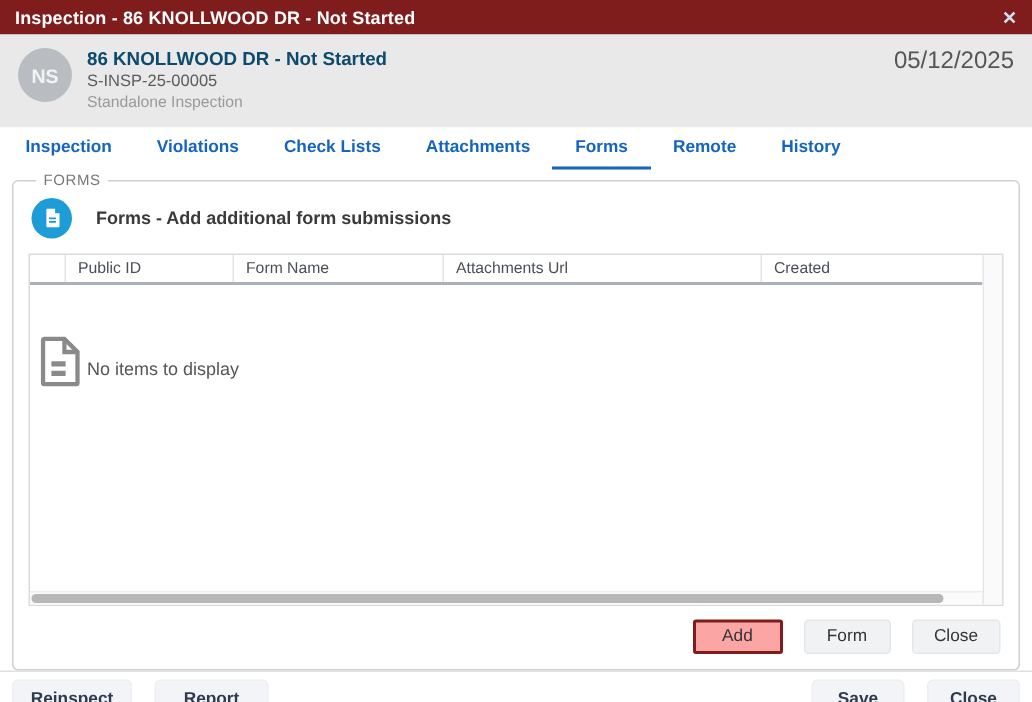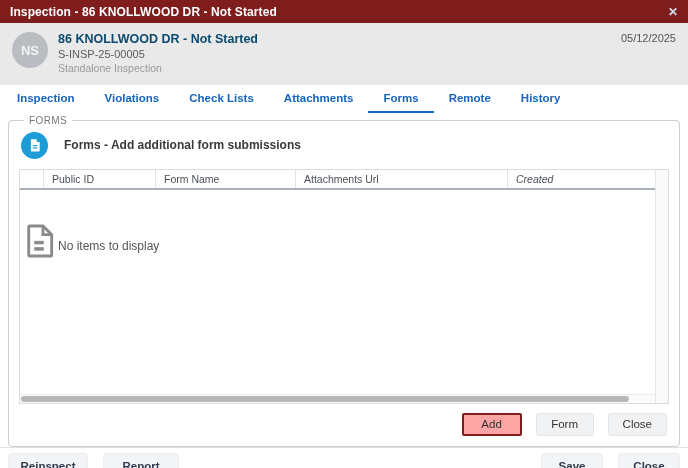--- a/index.html
+++ b/index.html
@@ -28,21 +28,21 @@
   .avatar {
     width: 36px; height: 36px; border-radius: 50%;
     background: #b9bdc2; color: #f2f3f4;
     display: flex; align-items: center; justify-content: center;
     font-size: 13px; font-weight: bold; flex: 0 0 auto; margin-top: 1px;
   }
   .record-meta { margin-left: 10px; flex: 1; }
   .record-title { font-size: 12.5px; font-weight: bold; color: #0c4a6e; line-height: 1.3; }
   .record-id { font-size: 11px; color: #5c5c5c; line-height: 1.35; }
   .record-type { font-size: 10.5px; color: #9a9a9a; line-height: 1.3; }
-  .record-date { font-size: 11px; color: #555; padding-top: 1px; }
+  .record-date { font-size: 16px; color: #555; padding-top: 1px; }
 
   
   .tabbar { display: flex; padding: 0 0 0 2px; flex: 0 0 auto; background: #fff; height: 28px; }
   .tab {
     font-size: 11.5px; font-weight: bold; color: #1565c0;
     padding: 7px 15px 5px 15px; cursor: pointer; border-bottom: 2px solid transparent;
     white-space: nowrap;
   }
   .tab.active { border-bottom-color: #1565c0; }
 
@@ -63,21 +63,21 @@
   .panel-title { font-size: 12px; font-weight: bold; color: #3a3a3a; margin-left: 16px; }
 
   
   .table-area { border: 1px solid #dcdcdc; display: flex; height: 235px; }
   .table-main { flex: 1; display: flex; flex-direction: column; min-width: 0; }
   .thead { display: flex; border-bottom: 2px solid #a9b2bc; flex: 0 0 auto; }
   .th {
     font-size: 10.5px; color: #4a4f55; padding: 3px 6px 3px 8px;
     border-right: 1px solid #e3e3e3; white-space: nowrap; overflow: hidden;
   }
-  .th:last-child { border-right: none; font-style: italic; }
+  .th:last-child { border-right: none; }
   .col-sel { width: 24px; flex: 0 0 auto; }
   .col-publicid { width: 112px; flex: 0 0 auto; }
   .col-formname { width: 140px; flex: 0 0 auto; }
   .col-suburl { width: 212px; flex: 0 0 auto; }
   .col-created { flex: 1; }
   .tbody { flex: 1; position: relative; background: #fff; }
   .empty-state {
     position: absolute; top: 32px; left: 0; right: 0;
     display: flex; flex-direction: row; align-items: center;
   }

